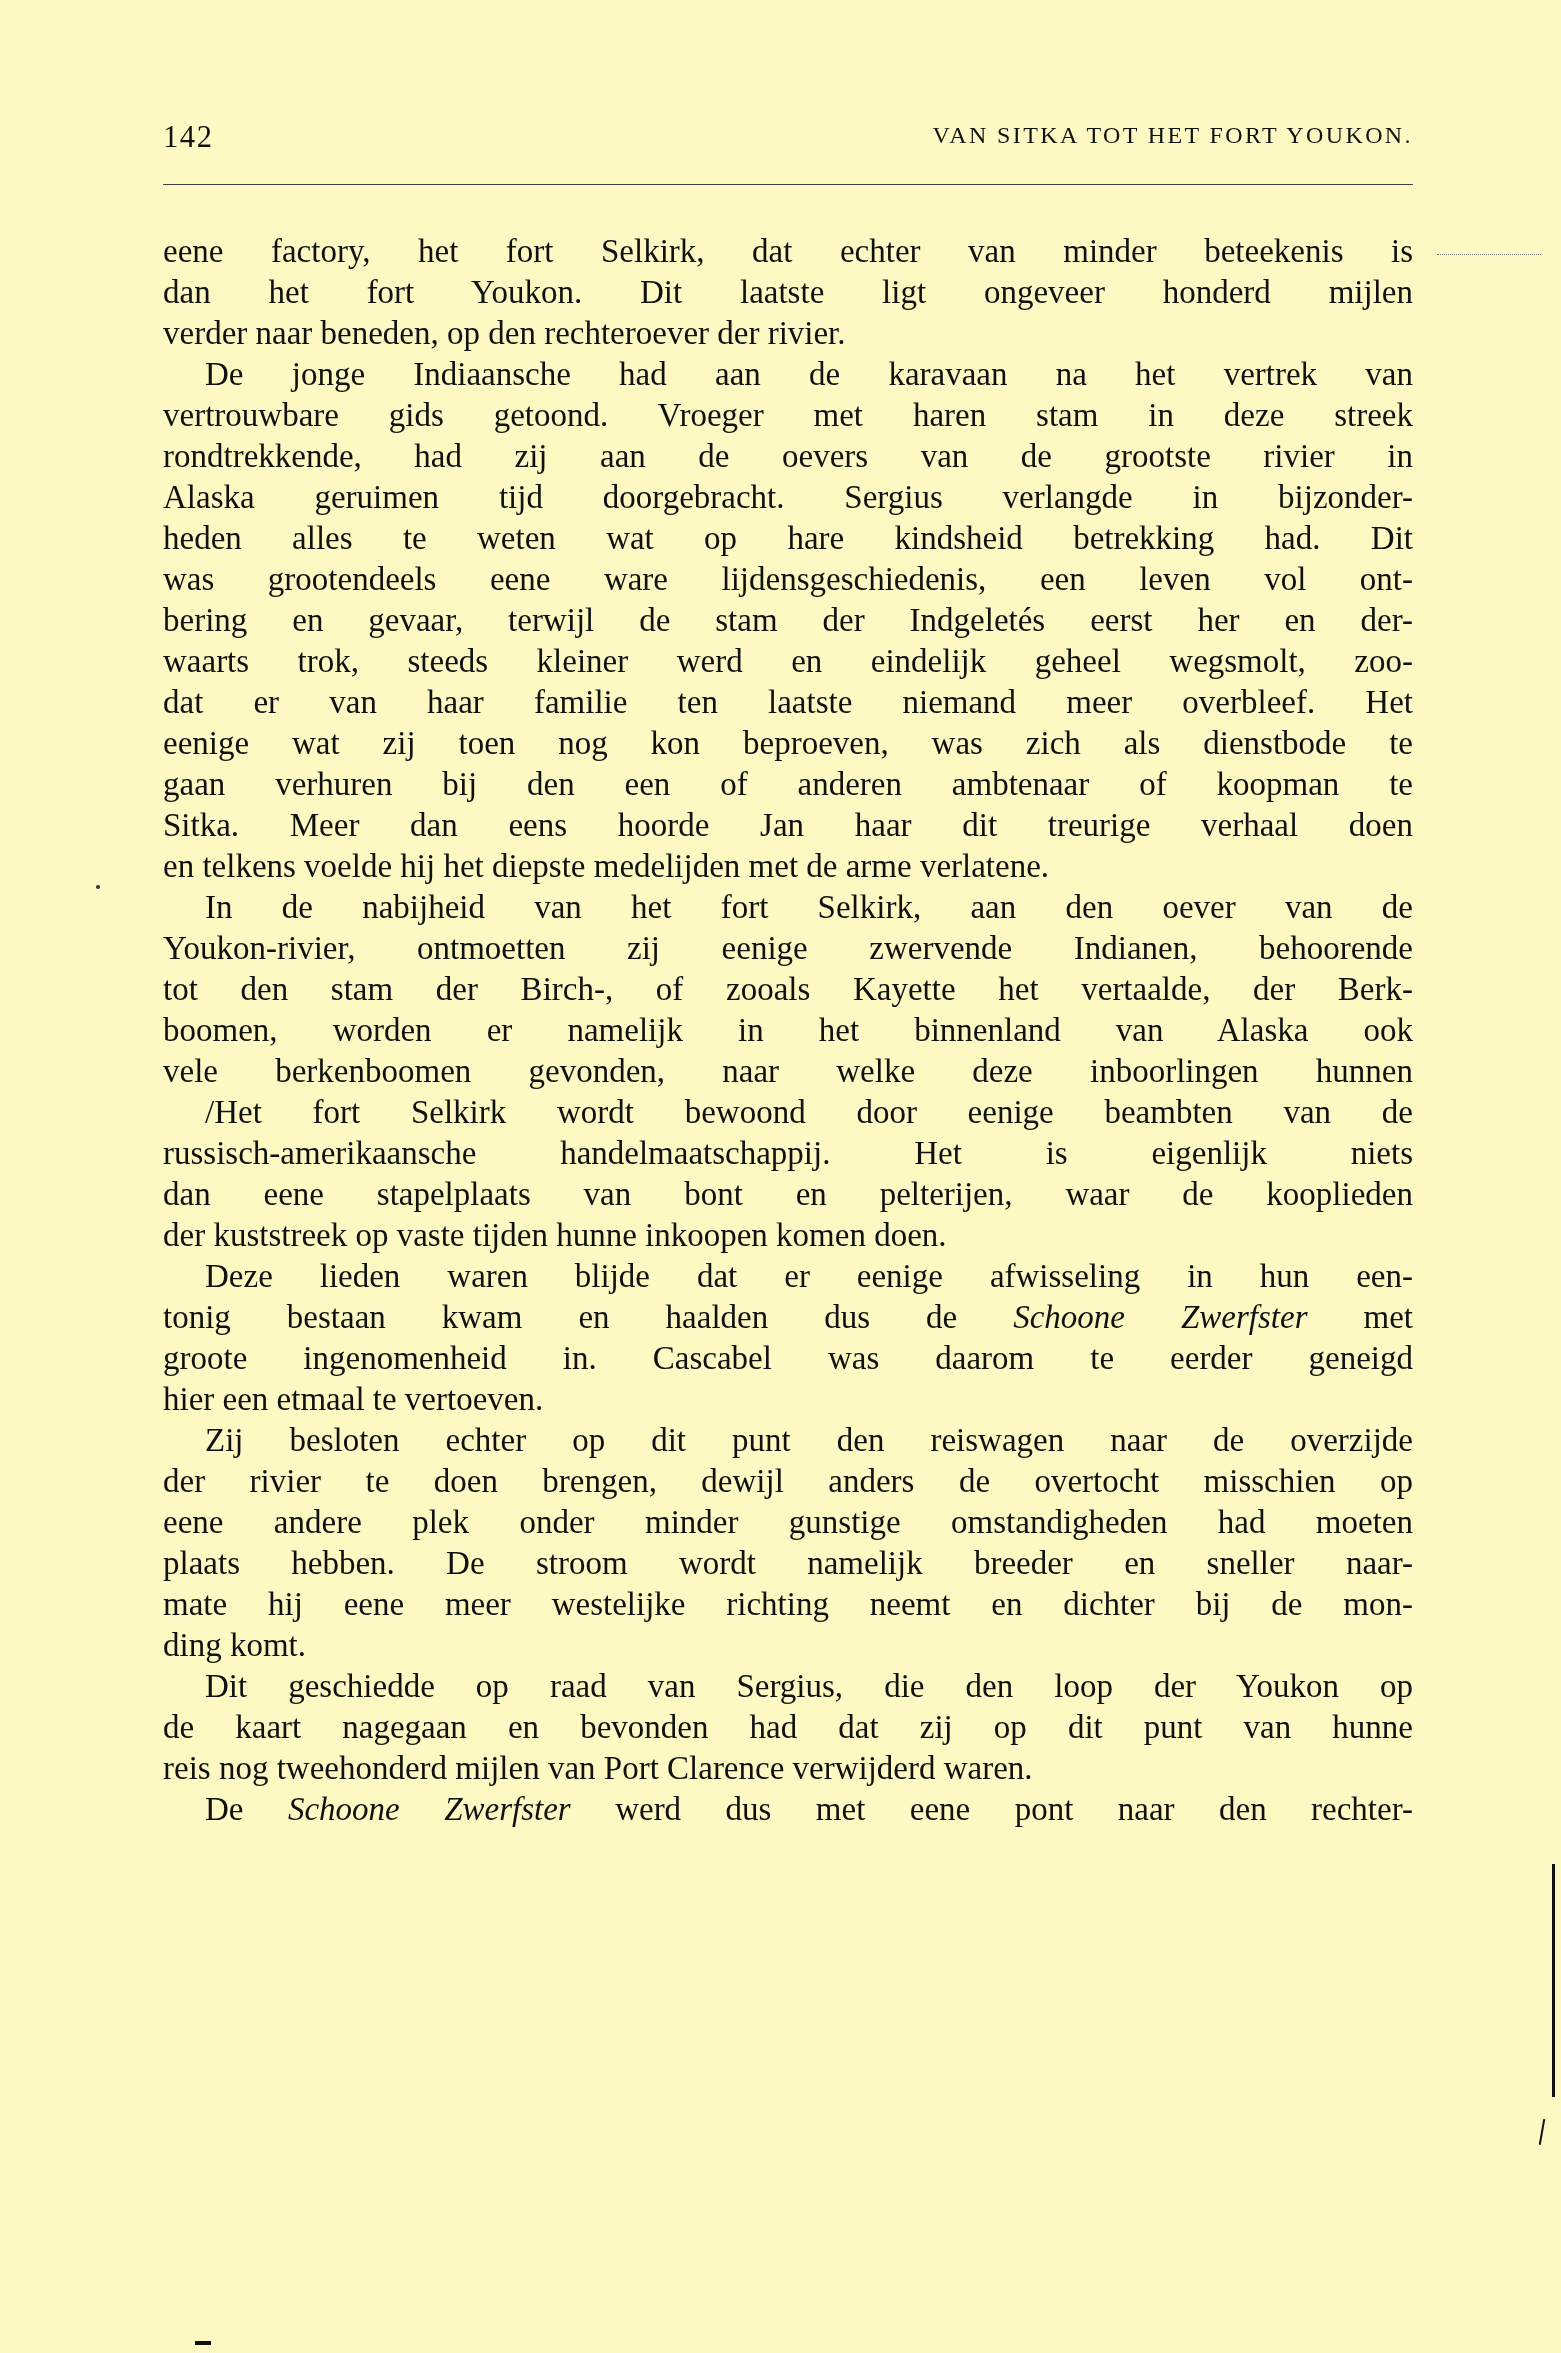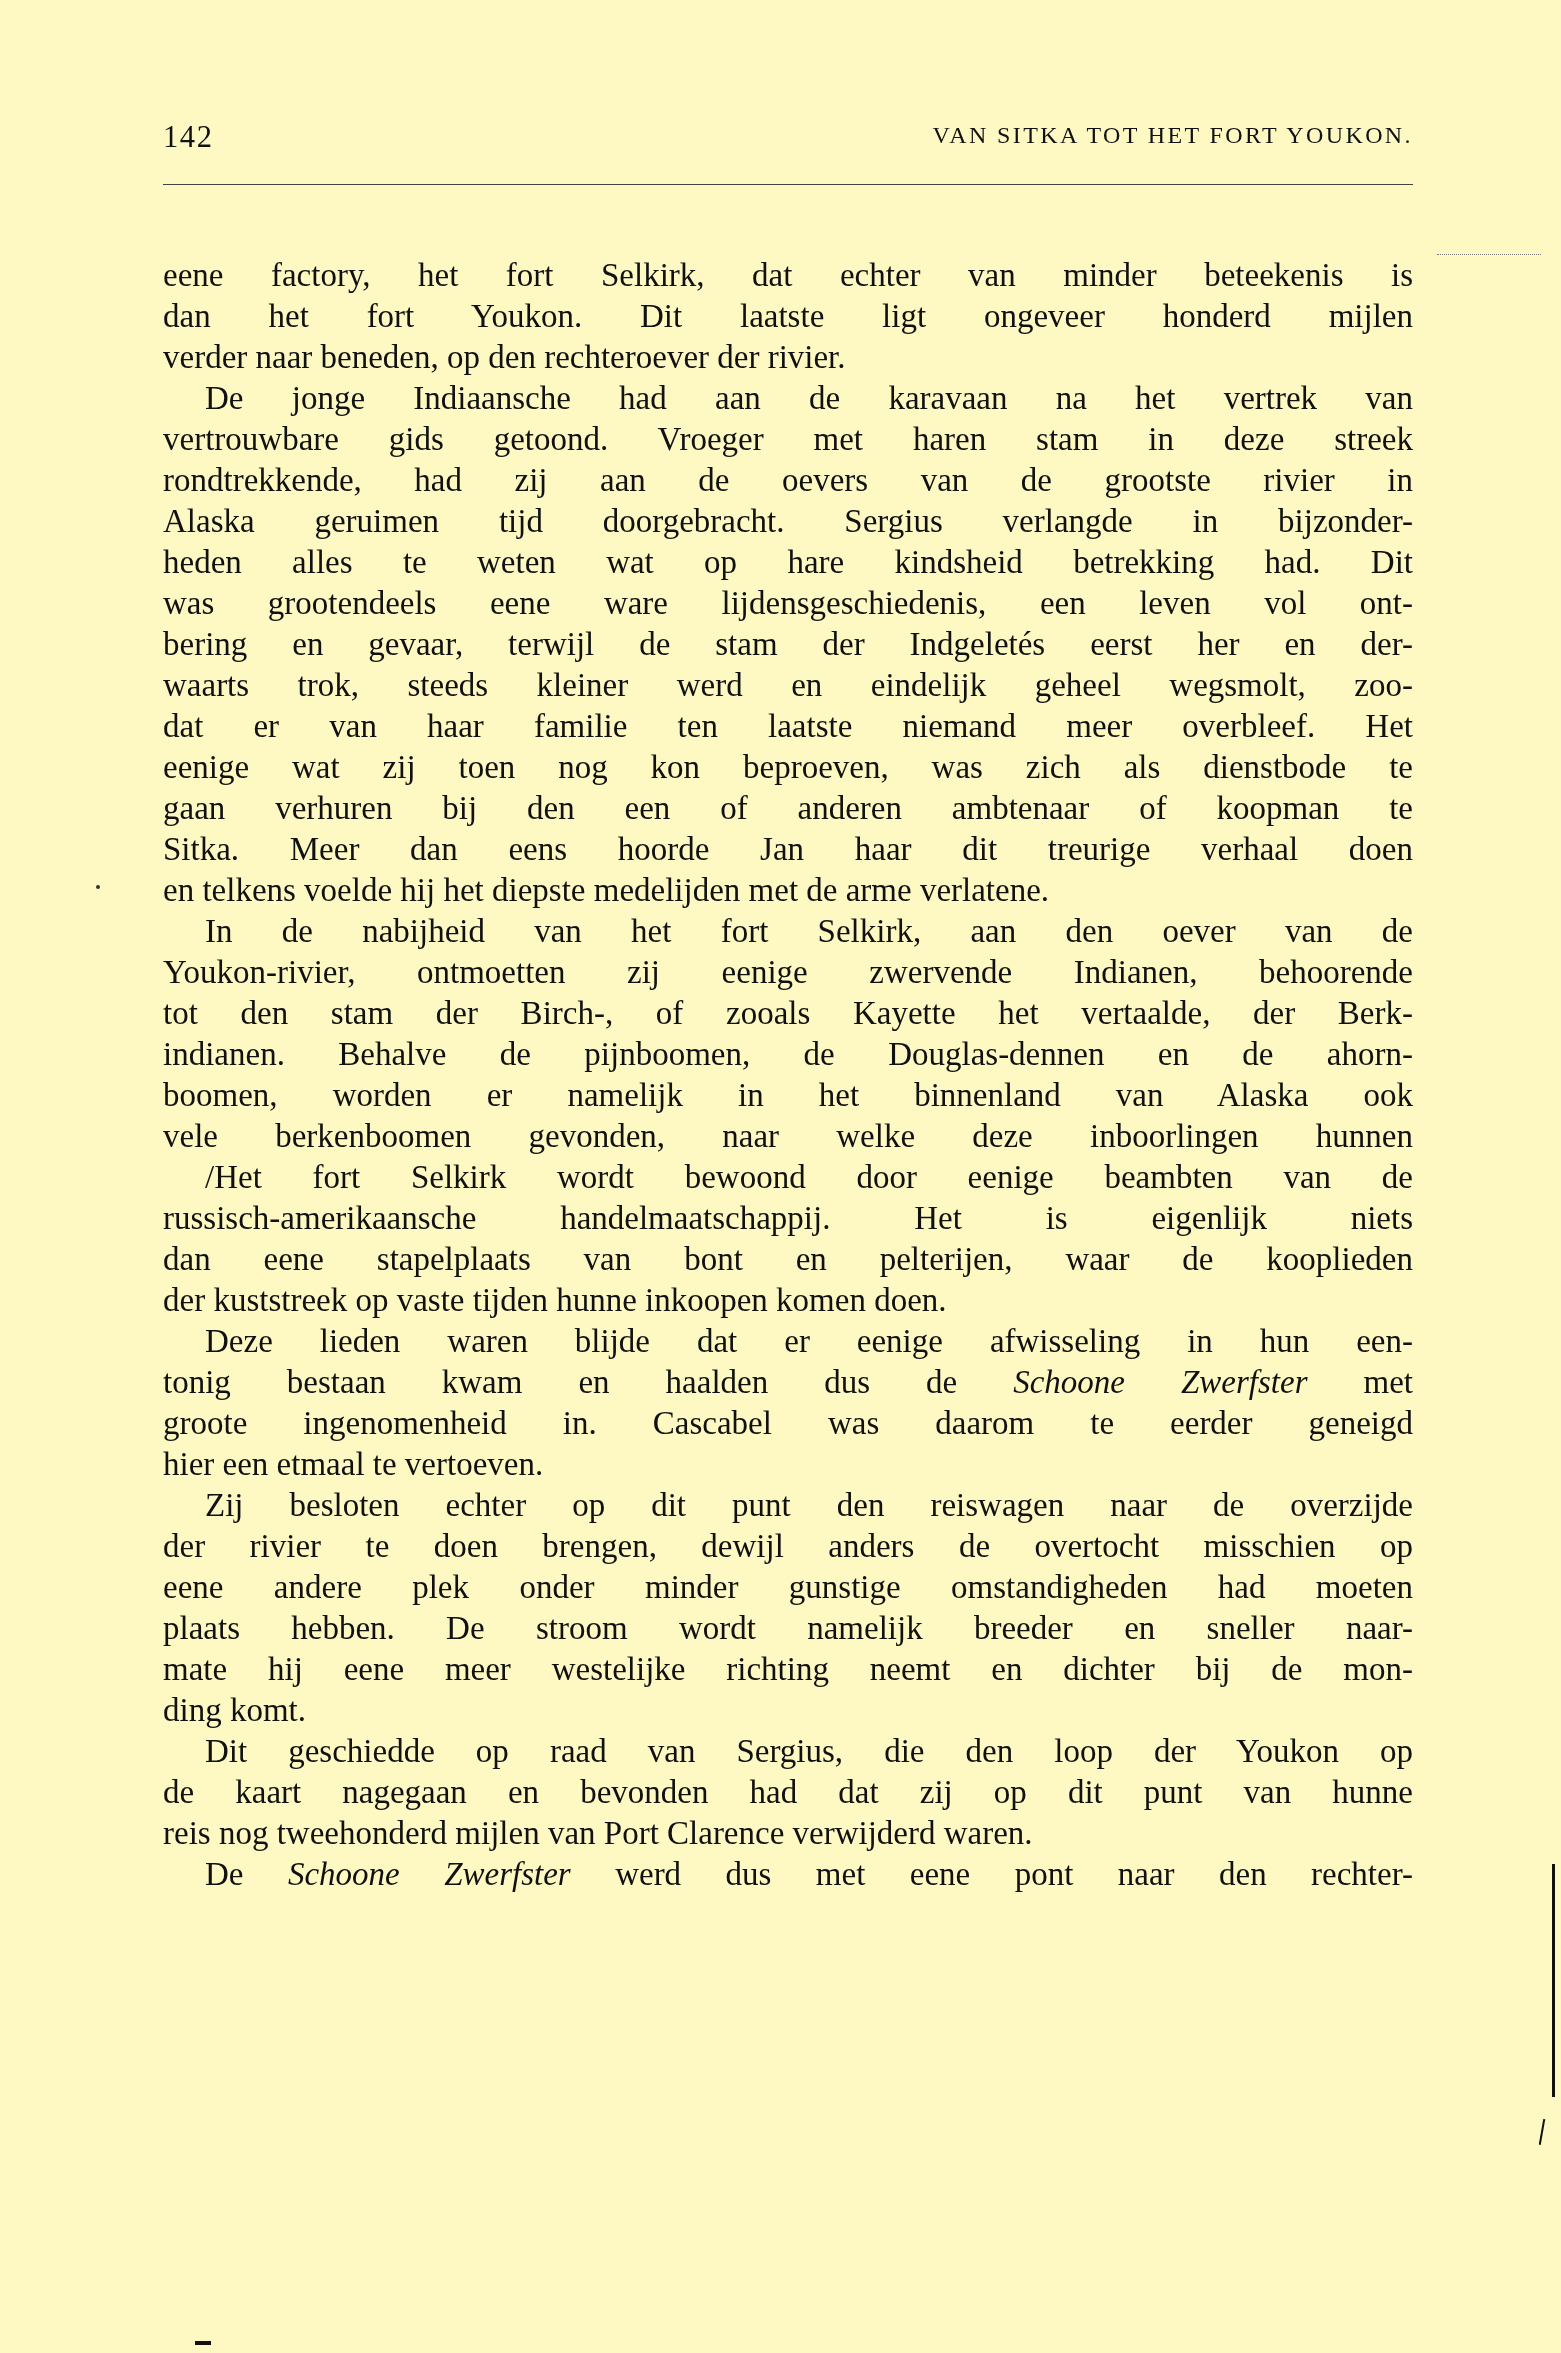--- a/index.html
+++ b/index.html
@@ -48,21 +48,20 @@
     top: 184px;
     width: 1250px;
     height: 0;
     border-top: 1.6px solid #444;
   }
   .text-block {
     position: absolute;
     left: 163px;
     top: 231px;
     width: 1250px;
-    margin-top: 24px;
   }
   .line {
     display: block;
     height: 41px;
     line-height: 41px;
     font-size: 33px;
     text-align: justify;
     text-align-last: justify;
     white-space: nowrap;
     overflow: visible;
@@ -137,21 +136,20 @@
       <div class="line">bering en gevaar, terwijl de stam der Indgeletés eerst her en der-</div>
       <div class="line">waarts trok, steeds kleiner werd en eindelijk geheel wegsmolt, zoo-</div>
       <div class="line">dat er van haar familie ten laatste niemand meer overbleef. Het</div>
       <div class="line">eenige wat zij toen nog kon beproeven, was zich als dienstbode te</div>
       <div class="line">gaan verhuren bij den een of anderen ambtenaar of koopman te</div>
       <div class="line">Sitka. Meer dan eens hoorde Jan haar dit treurige verhaal doen</div>
       <div class="line last">en telkens voelde hij het diepste medelijden met de arme verlatene.</div>
       <div class="line indent">In de nabijheid van het fort Selkirk, aan den oever van de</div>
       <div class="line">Youkon-rivier, ontmoetten zij eenige zwervende Indianen, behoorende</div>
       <div class="line">tot den stam der Birch-, of zooals Kayette het vertaalde, der Berk-</div>
-      <div class="line">indianen. Behalve de pijnboomen, de Douglas-dennen en de ahorn-</div>
       <div class="line">boomen, worden er namelijk in het binnenland van Alaska ook</div>
       <div class="line">vele berkenboomen gevonden, naar welke deze inboorlingen hunnen</div>
       <div class="line indent">/Het fort Selkirk wordt bewoond door eenige beambten van de</div>
       <div class="line">russisch-amerikaansche handelmaatschappij. Het is eigenlijk niets</div>
       <div class="line">dan eene stapelplaats van bont en pelterijen, waar de kooplieden</div>
       <div class="line last">der kuststreek op vaste tijden hunne inkoopen komen doen.</div>
       <div class="line indent">Deze lieden waren blijde dat er eenige afwisseling in hun een-</div>
       <div class="line"><span>tonig bestaan kwam en haalden dus de </span><span class="it">Schoone Zwerfster</span><span> met</span></div>
       <div class="line">groote ingenomenheid in. Cascabel was daarom te eerder geneigd</div>
       <div class="line last">hier een etmaal te vertoeven.</div>

